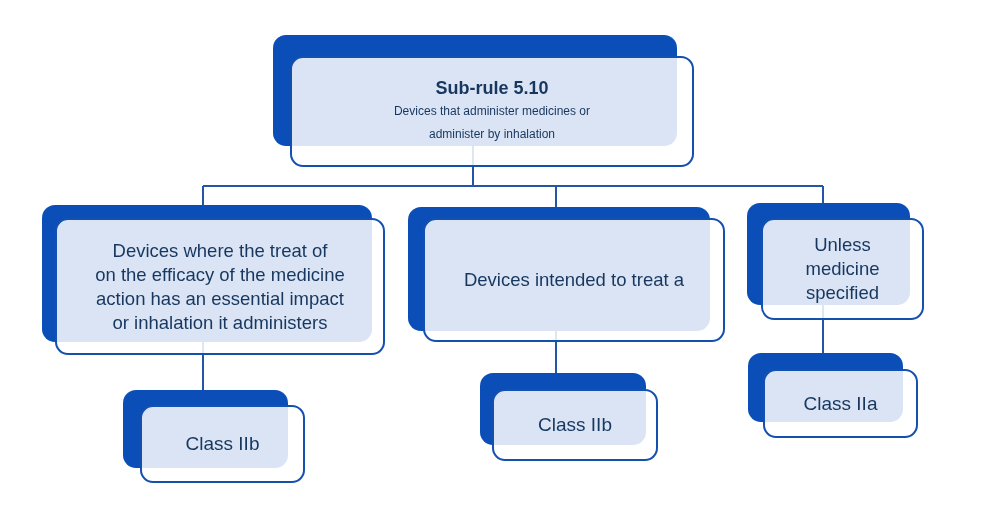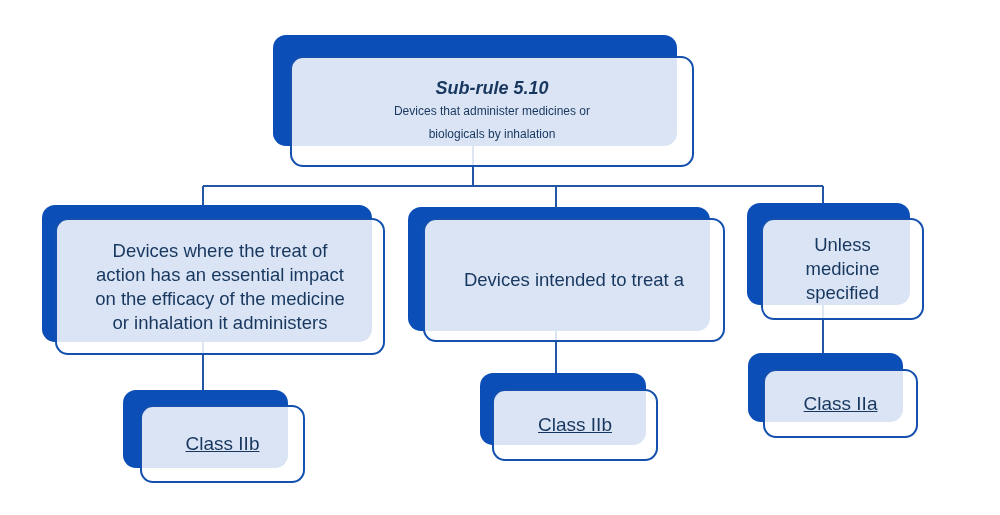--- a/index.html
+++ b/index.html
@@ -58,35 +58,33 @@
     flex-direction:column;
     align-items:center;
     justify-content:center;
     text-align:center;
     padding:2px 6px;
   }
   .node-title{
     font-size:18px;
     font-weight:bold;
     line-height:23px;
-    font-style:italic;
   }
   .root-line{
     font-size:12px;
     line-height:23px;
   }
   .branch-line{
     font-size:18.5px;
     line-height:24px;
     white-space:nowrap;
   }
   .class-label{
     font-size:19px;
     line-height:24px;
-    text-decoration:underline;
   }
 </style>
 </head>
 <body>
 
 <div class="canvas">
 
   <svg class="connectors" width="1000" height="515" aria-hidden="true">
     <path class="conn" d="M473 130 L473 186"></path>
     <path class="conn" d="M203 186 L823 186"></path>
@@ -96,30 +94,30 @@
     <path class="conn" d="M203 338 L203 398"></path>
     <path class="conn" d="M556 324 L556 380"></path>
     <path class="conn" d="M823 303 L823 360"></path>
   </svg>
 
   <div class="node" style="--x:273px;--y:35px;--w:404px;--h:111px;--ox:17px;--oy:21px;">
     <div class="shadow"></div>
     <div class="face">
       <div class="node-title">Sub-rule 5.10</div>
       <div class="root-line">Devices that administer medicines or</div>
-      <div class="root-line">biologicals by inhalation</div>
+      <div class="root-line">administer by inhalation</div>
     </div>
   </div>
 
   <div class="node" style="--x:42px;--y:205px;--w:330px;--h:137px;--ox:13px;--oy:13px;">
     <div class="shadow"></div>
     <div class="face">
       <div class="branch-line">Devices where the treat of</div>
+      <div class="branch-line">on the efficacy of the medicine</div>
       <div class="branch-line">action has an essential impact</div>
-      <div class="branch-line">on the efficacy of the medicine</div>
       <div class="branch-line">or inhalation it administers</div>
     </div>
   </div>
 
   <div class="node" style="--x:408px;--y:207px;--w:302px;--h:124px;--ox:15px;--oy:11px;">
     <div class="shadow"></div>
     <div class="face">
       <div class="branch-line">Devices intended to treat a</div>
     </div>
   </div>

